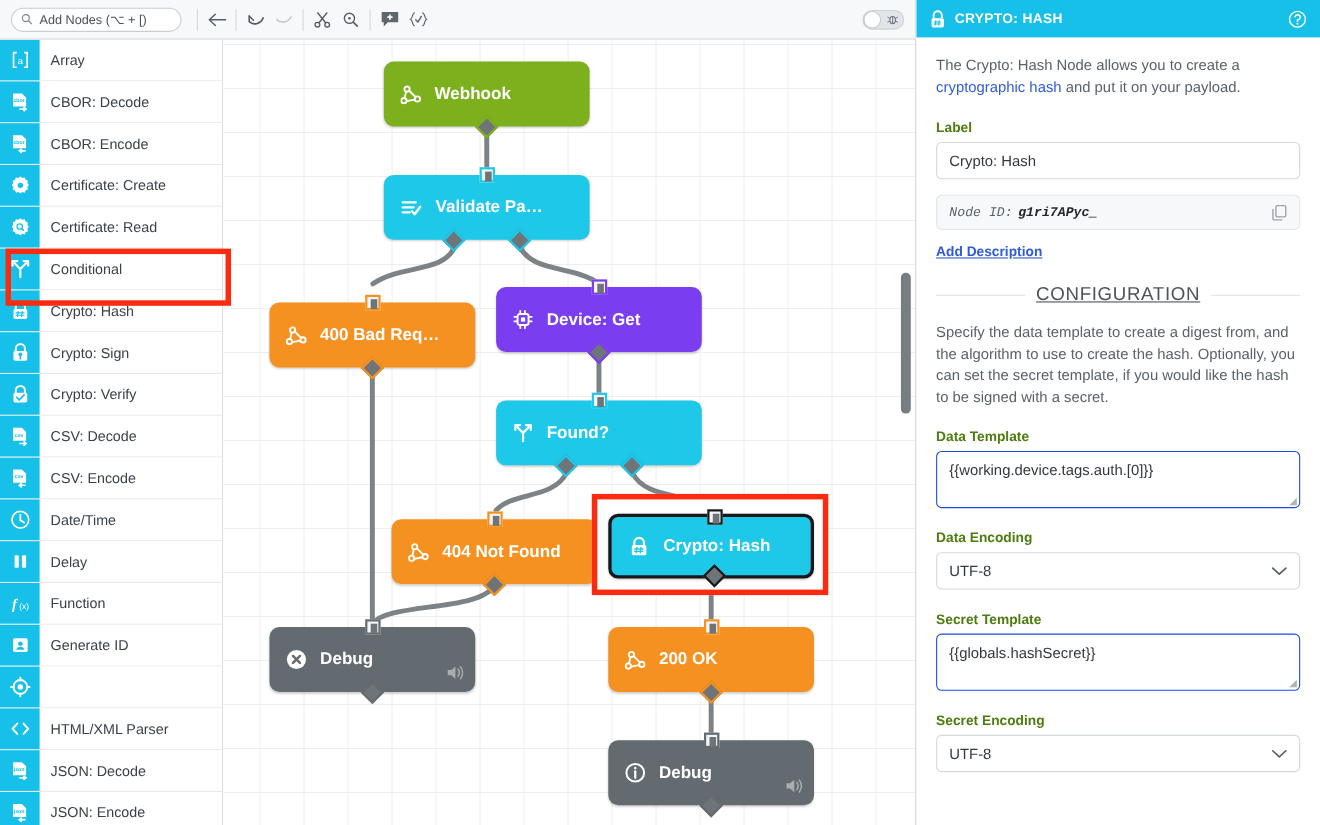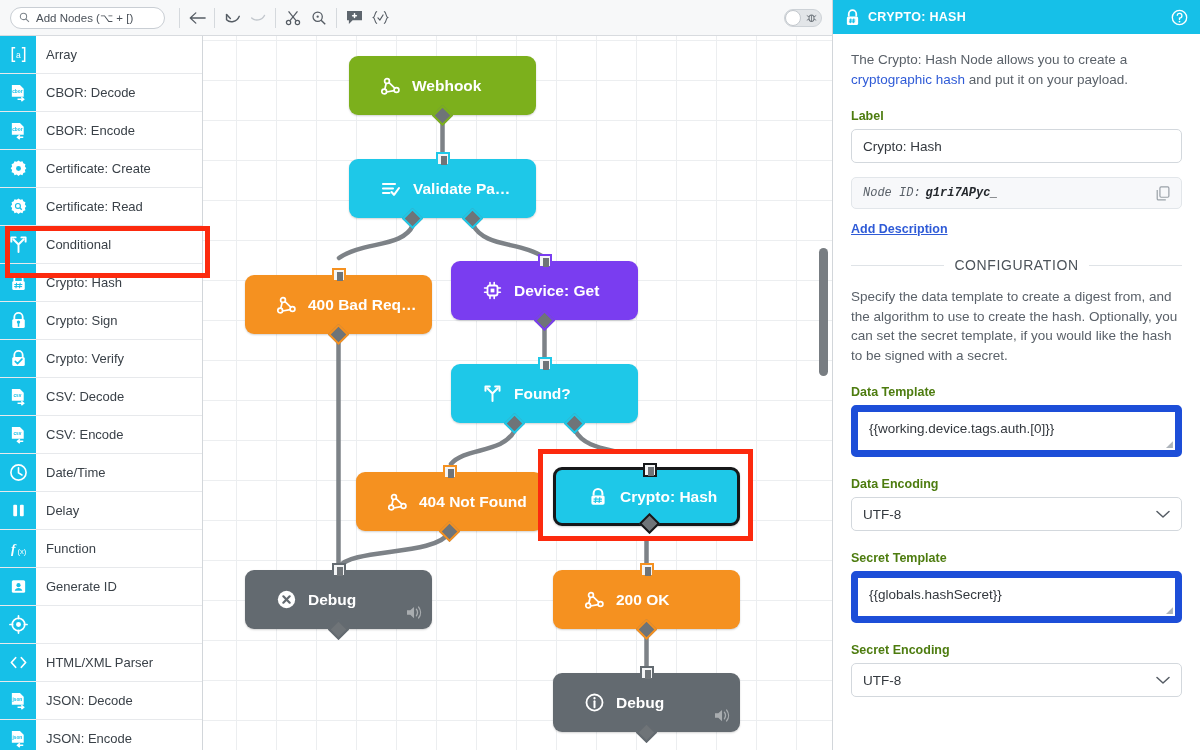--- a/index.html
+++ b/index.html
@@ -71,21 +71,21 @@
       linear-gradient(to right, #eceef0 1px, transparent 1px),
       linear-gradient(to bottom, #eceef0 1px, transparent 1px);
     background-size: 40px 40px;
     background-position: -7px 4px;
     overflow: hidden;
   }
   #edges { position: absolute; inset: 0; }
 
   .fnode {
     position: absolute; border-radius: 9px; display: flex; align-items: center;
-    color: #fff; font-size: 15.5px; font-weight: bold; padding-left: 32px;
+    color: #fff; font-size: 15.5px; font-weight: bold; padding-left: 15px;
     gap: 12px; box-shadow: 0 1px 2px rgba(0,0,0,.18);
   }
   .fnode .fico { display: flex; align-items: center; flex: 0 0 auto; }
   .fnode .flabel { white-space: nowrap; }
   .fnode .spk { position: absolute; right: 9px; bottom: 5px; opacity: .45; }
 
   
   .port-in {
     position: absolute; width: 14px; height: 14px; top: -7px;
     background: #f4f5f6; border: 2px solid #55595e;
@@ -150,24 +150,24 @@
   #nodeid-row .spacer { flex: 1 1 auto; }
   #add-desc {
     display: inline-block; margin-top: 13px; font-size: 12.5px;
     color: #2f5bd7; font-weight: bold;
   }
   #cfg-divider {
     display: flex; align-items: center; gap: 10px; margin: 20px 0 14px 0;
   }
   #cfg-divider .ln { flex: 1 1 auto; height: 1px; background: #dfe3e7; }
   #cfg-divider .cap {
-    font-size: 14px; color: #4c535a; letter-spacing: .6px; font-weight: 500;
+    font-size: 17px; color: #4c535a; letter-spacing: .6px; font-weight: 500; text-decoration: underline;
   }
   .ta {
-    width: 100%; height: 52px; border: 7px solid #1d4ed8; border-radius: 5px;
+    width: 100%; height: 52px; border: 1px solid #1d4ed8; border-radius: 5px;
     background: #fff; font-size: 13.5px; color: #33383e;
     padding: 9px 11px; position: relative;
   }
   .ta .grip {
     position: absolute; right: 2px; bottom: 1px; color: #aeb4ba; font-size: 9px;
   }
   .sel {
     width: 100%; height: 34px; border: 1px solid #d3d8dd; border-radius: 5px;
     background: #fff; font-size: 13.5px; color: #33383e;
     display: flex; align-items: center; padding: 0 11px;

